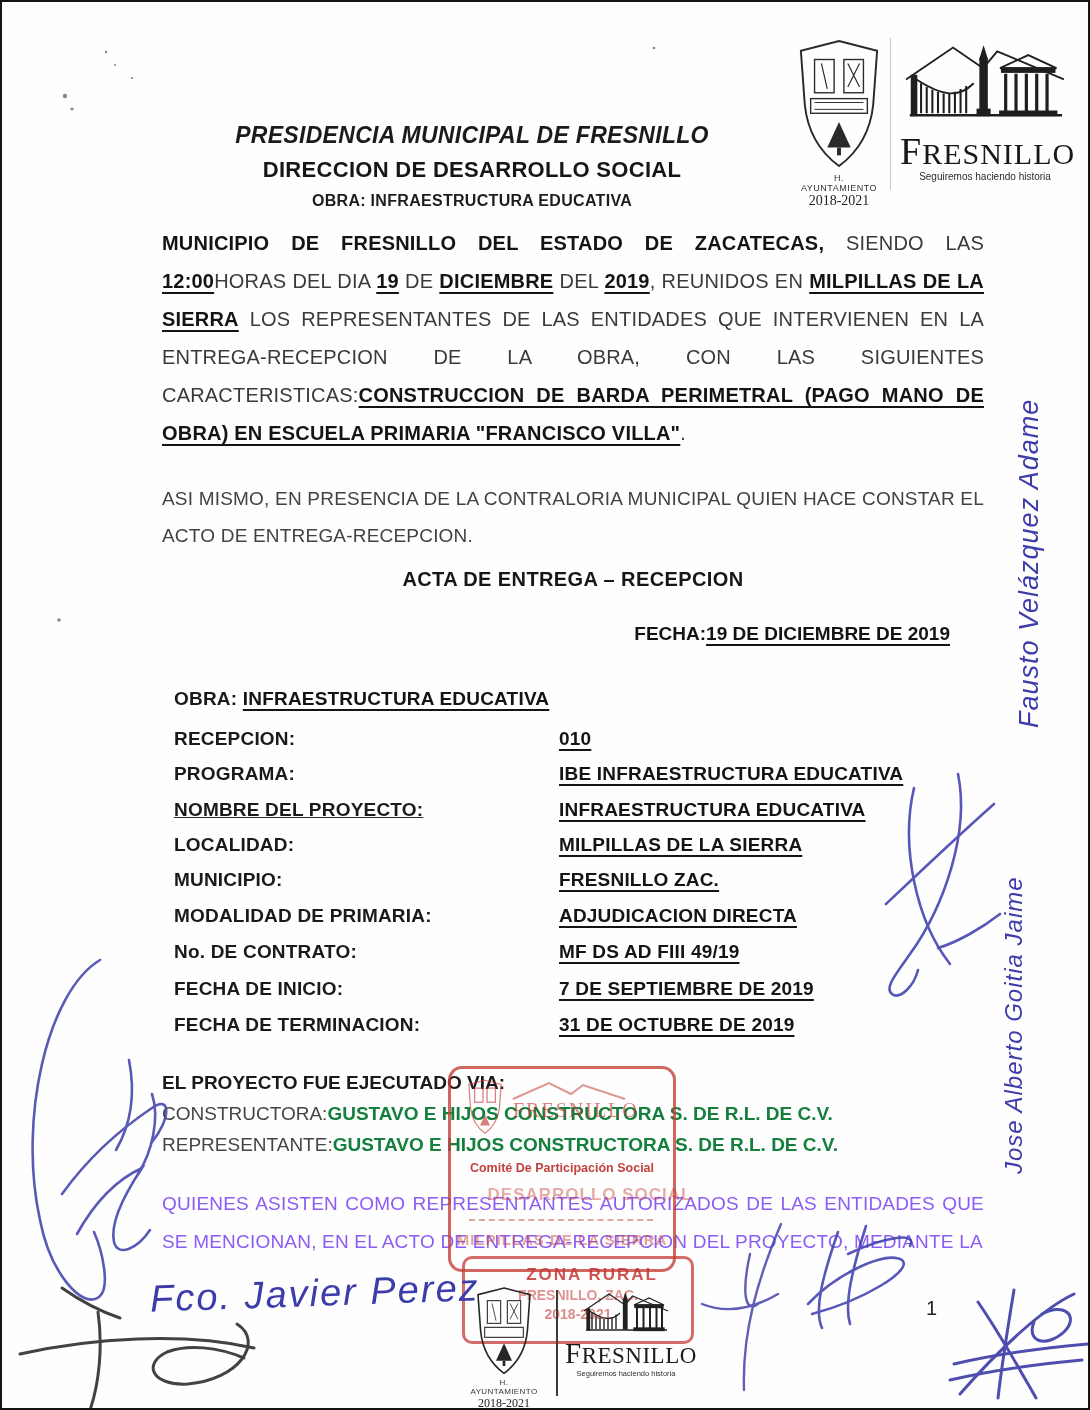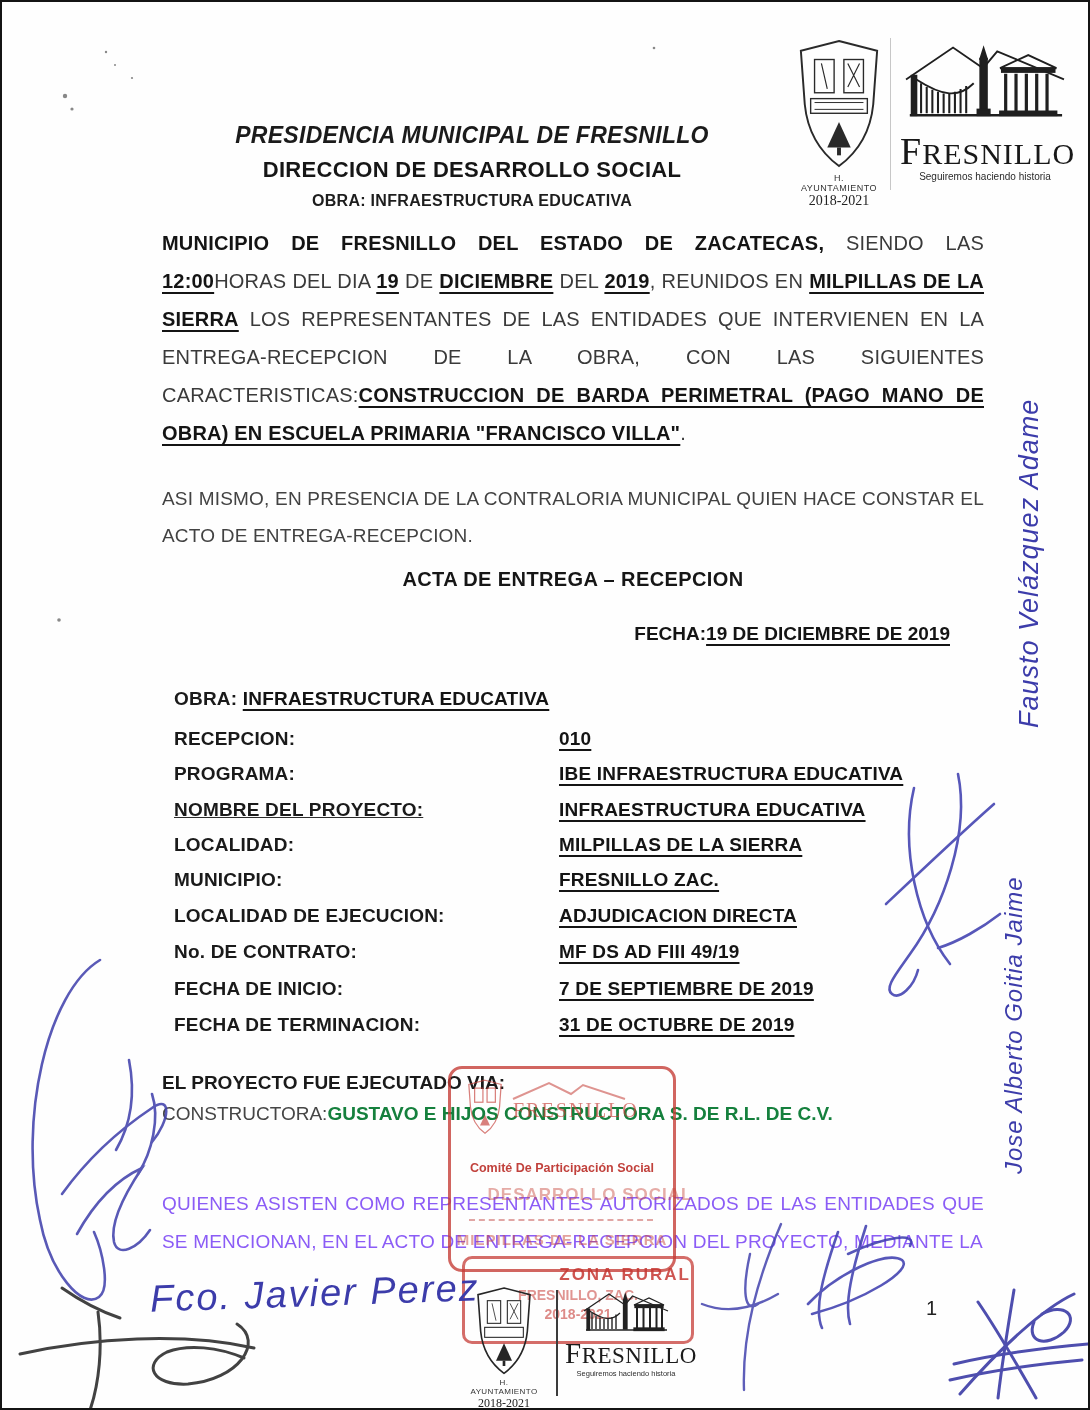--- a/index.html
+++ b/index.html
@@ -42,21 +42,21 @@
   .closing{top:1183px;line-height:38px;font-size:19px;color:#8b5cf6;}
   .pagenum{left:924px;top:1295px;font-size:20px;color:#222;}
   
   .stamp-red1{left:446px;top:1064px;width:222px;height:200px;border:3px solid rgba(197,62,56,.8);border-radius:14px;}
   .rs-org{position:absolute;left:62px;top:30px;font-family:"Liberation Serif",serif;font-size:20px;letter-spacing:2px;color:rgba(197,62,56,.65);}
   .rs-l1{position:absolute;left:0;top:92px;width:100%;text-align:center;font-size:12.5px;font-weight:bold;color:rgba(190,55,50,.95);}
   .rs-l2{position:absolute;left:0;top:116px;width:100%;text-align:center;font-size:17px;font-weight:bold;letter-spacing:1px;color:rgba(200,70,60,.45);margin-left:28px;}
   .rs-line{position:absolute;left:18px;top:150px;width:184px;border-top:2px dashed rgba(190,60,55,.45);}
   .rs-l3{position:absolute;left:0;top:162px;width:100%;text-align:center;font-size:15px;font-weight:bold;letter-spacing:1px;color:rgba(200,70,60,.5);}
   .stamp-red2{left:460px;top:1254px;width:226px;height:82px;border:3px solid rgba(198,60,55,.75);border-radius:10px;}
-  .rr-l1{position:absolute;left:0;top:6px;width:100%;text-align:right;font-size:17px;font-weight:bold;letter-spacing:2px;color:rgba(198,55,50,.85);}
+  .rr-l1{position:absolute;left:14px;top:6px;width:100%;text-align:center;font-size:17px;font-weight:bold;letter-spacing:2px;color:rgba(198,55,50,.85);}
   .rr-l2{position:absolute;left:0;top:28px;width:100%;text-align:center;font-size:14px;font-weight:bold;color:rgba(198,60,55,.55);}
   .rr-l3{position:absolute;left:0;top:47px;width:100%;text-align:center;font-size:14px;font-weight:bold;color:rgba(198,60,55,.6);}
   
   .stamp-black{left:455px;top:1282px;width:244px;height:126px;}
   .sb-crest{position:absolute;left:10px;top:2px;width:74px;text-align:center;}
   .sb-cap1{font-size:8px;color:#333;margin-top:2px;letter-spacing:.4px;}
   .sb-cap2{font-size:12px;color:#222;font-family:"Liberation Serif",serif;}
   .sb-div{position:absolute;left:99px;top:6px;width:1.5px;height:106px;background:#3c3c3c;}
   .sb-logo{position:absolute;left:108px;top:6px;width:122px;text-align:center;}
   .sb-name{font-family:"Liberation Serif",serif;font-size:23px;color:#1b1b1b;letter-spacing:.5px;line-height:26px;}
@@ -144,35 +144,38 @@
   <div class="abs frow" style="top:797px;text-decoration:underline;">
     <span class="lbl">NOMBRE DEL PROYECTO:</span><span class="val">INFRAESTRUCTURA EDUCATIVA</span>
   </div>
   <div class="abs frow" style="top:832px;">
     <span class="lbl">LOCALIDAD:</span><span class="val">MILPILLAS DE LA SIERRA</span>
   </div>
   <div class="abs frow" style="top:867px;">
     <span class="lbl">MUNICIPIO:</span><span class="val">FRESNILLO ZAC.</span>
   </div>
   <div class="abs frow" style="top:903px;">
-    <span class="lbl">LOCALIDAD DE EJECUCION:</span><span class="val">ADJUDICACION DIRECTA</span>
+    <span class="lbl">MODALIDAD DE PRIMARIA:</span><span class="val">ADJUDICACION DIRECTA</span>
   </div>
   <div class="abs frow" style="top:939px;">
     <span class="lbl">No. DE CONTRATO:</span><span class="val">MF DS AD FIII 49/19</span>
   </div>
   <div class="abs frow" style="top:976px;">
     <span class="lbl">FECHA DE INICIO:</span><span class="val">7 DE SEPTIEMBRE DE 2019</span>
   </div>
   <div class="abs frow" style="top:1012px;">
     <span class="lbl">FECHA DE TERMINACION:</span><span class="val">31 DE OCTUBRE DE 2019</span>
   </div>
 
   <div class="abs exec-h">EL PROYECTO FUE EJECUTADO VIA:</div>
   <div class="abs exec-line" style="top:1101px;">
     <span>CONSTRUCTORA:</span><span class="b">GUSTAVO E HIJOS CONSTRUCTORA S. DE R.L. DE C.V.</span>
+  </div>
+  <div class="abs exec-line" style="top:1132px;">
+    <span>REPRESENTANTE:</span><span class="b">GUSTAVO E HIJOS CONSTRUCTORA S. DE R.L. DE C.V.</span>
   </div>
 
   <div class="abs para closing">QUIENES ASISTEN COMO REPRESENTANTES AUTORIZADOS DE LAS ENTIDADES QUE SE MENCIONAN, EN EL ACTO DE ENTREGA-RECEPCION DEL PROYECTO, MEDIANTE LA</div>
 
   <div class="abs pagenum">1</div>
 
   <div class="abs stamp-red1">
     <svg width="40" height="56" viewBox="0 0 90 135" style="position:absolute;left:14px;top:10px;opacity:.65;">
       <g fill="none" stroke="#c53e38" stroke-width="3">
         <path d="M45 3 L84 13 L80 68 Q76 108 45 131 Q14 108 10 68 L6 13 Z"></path>

